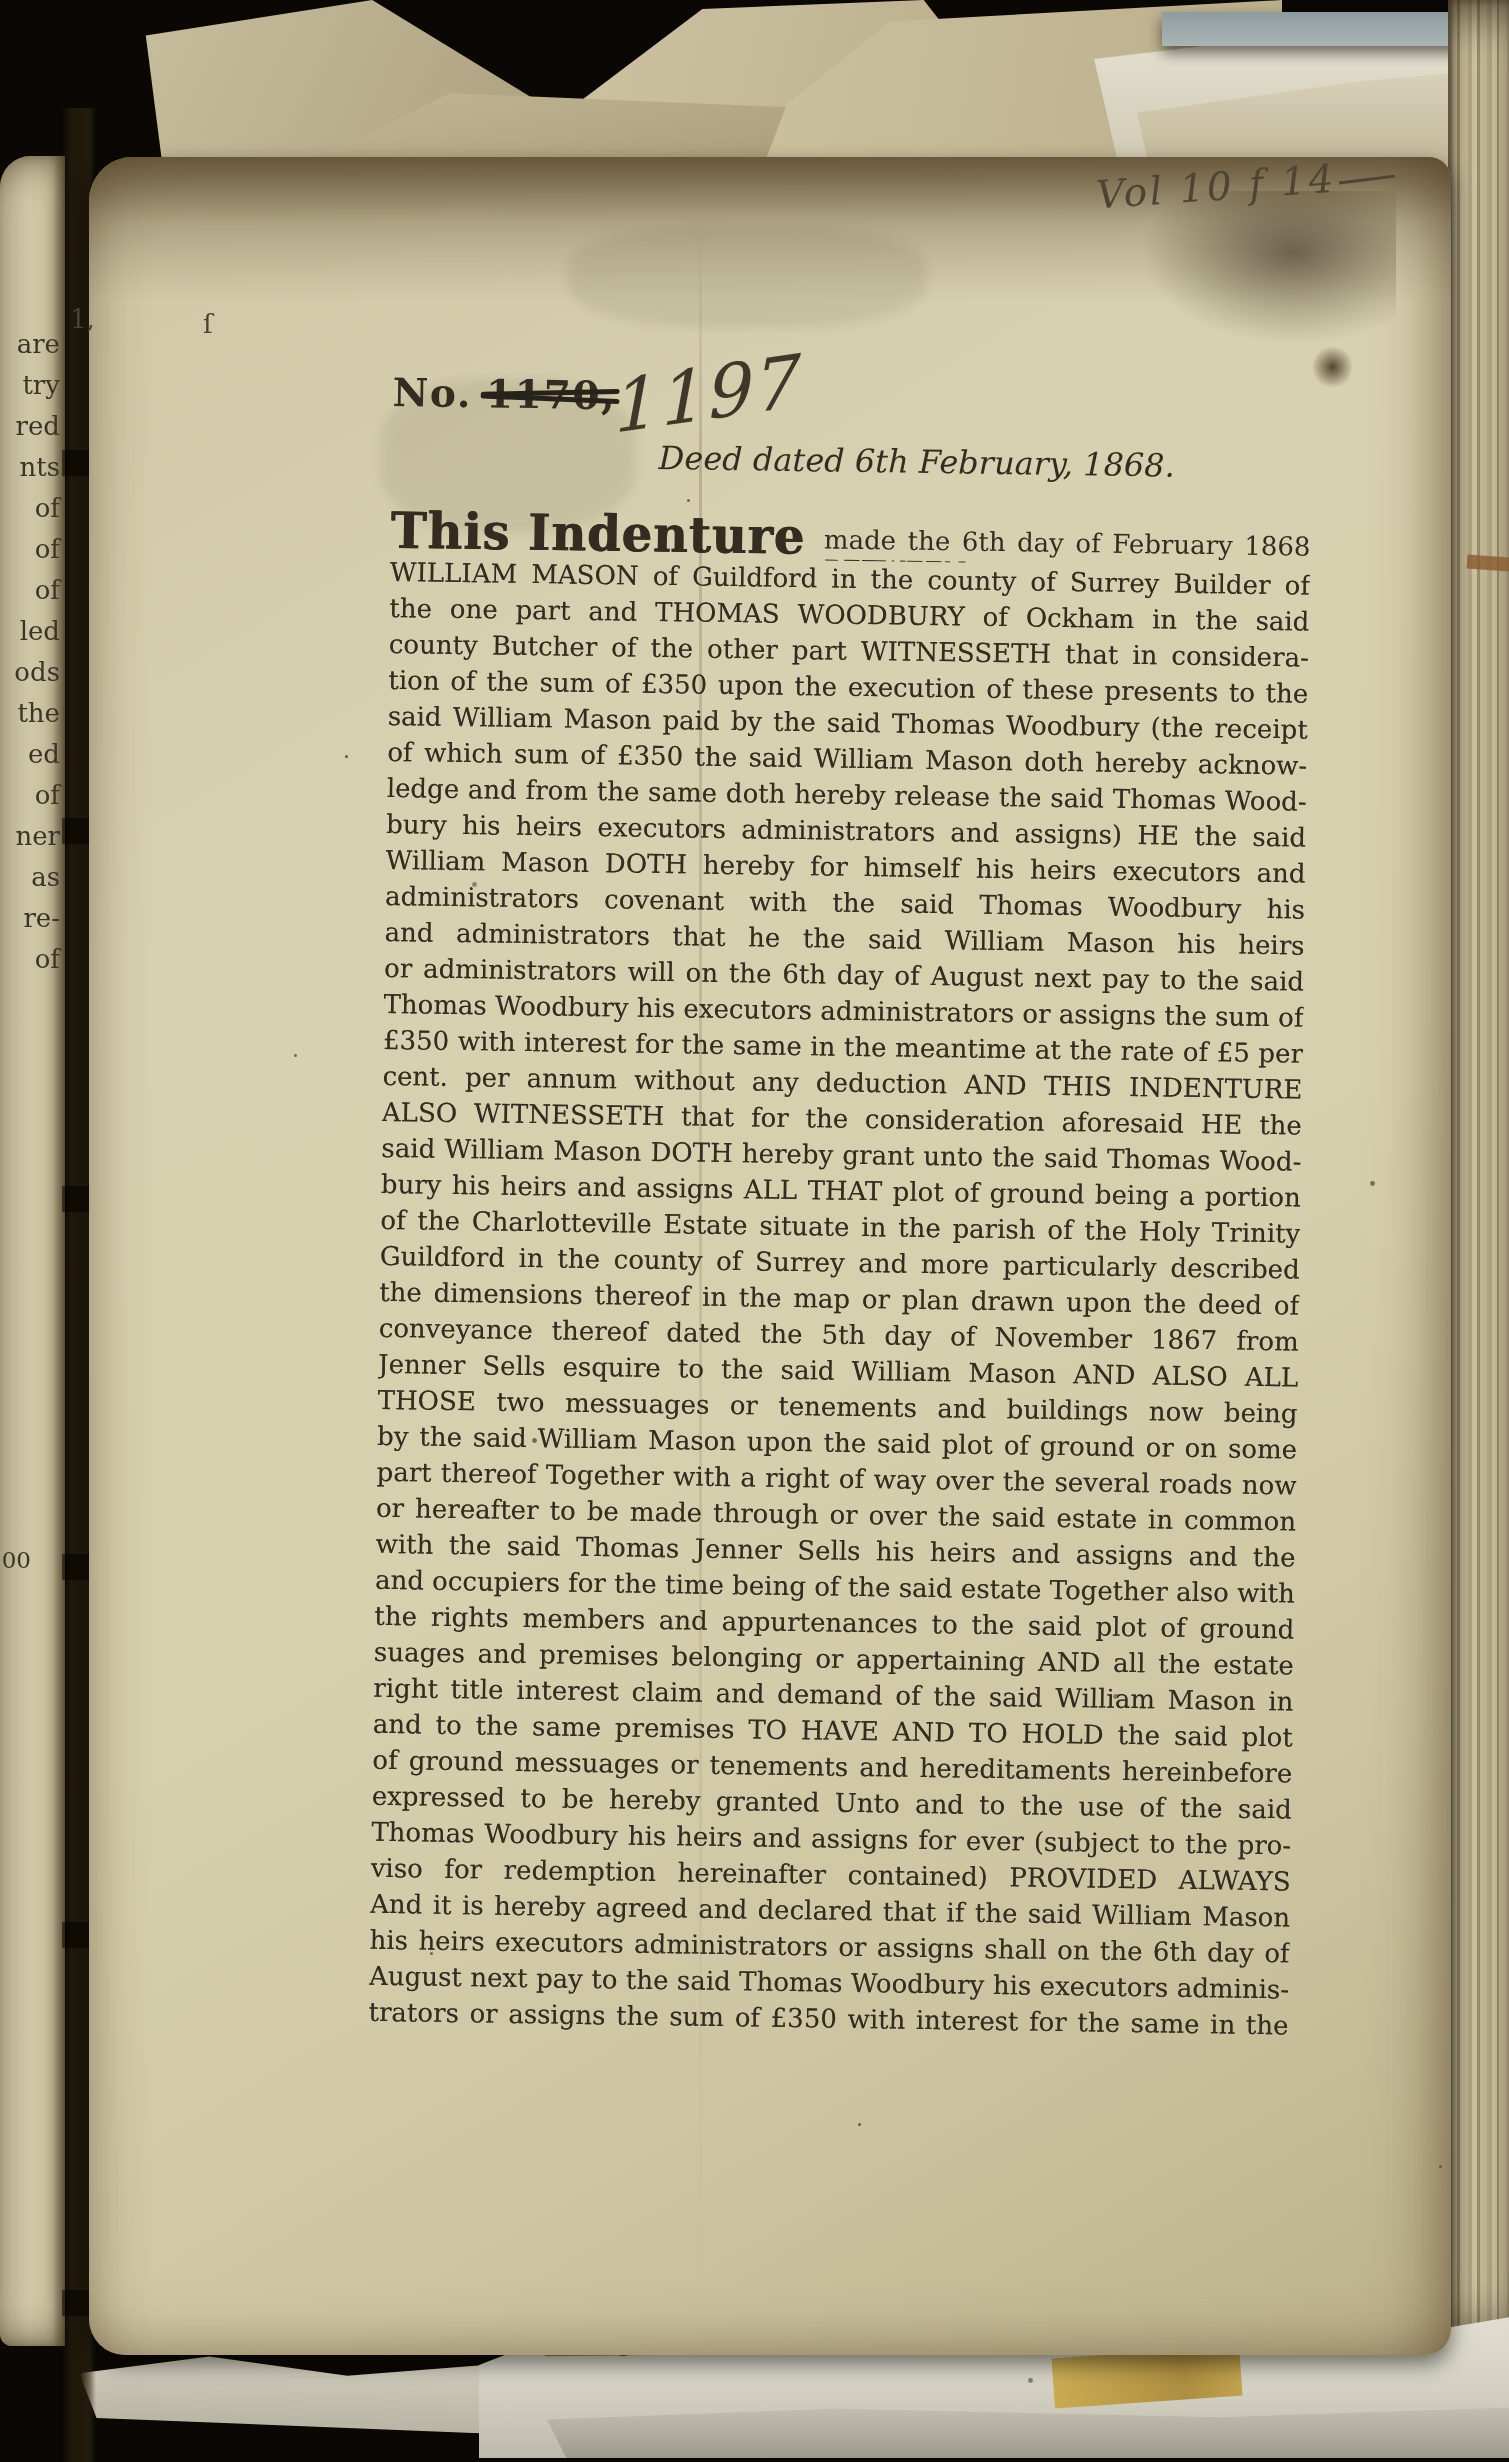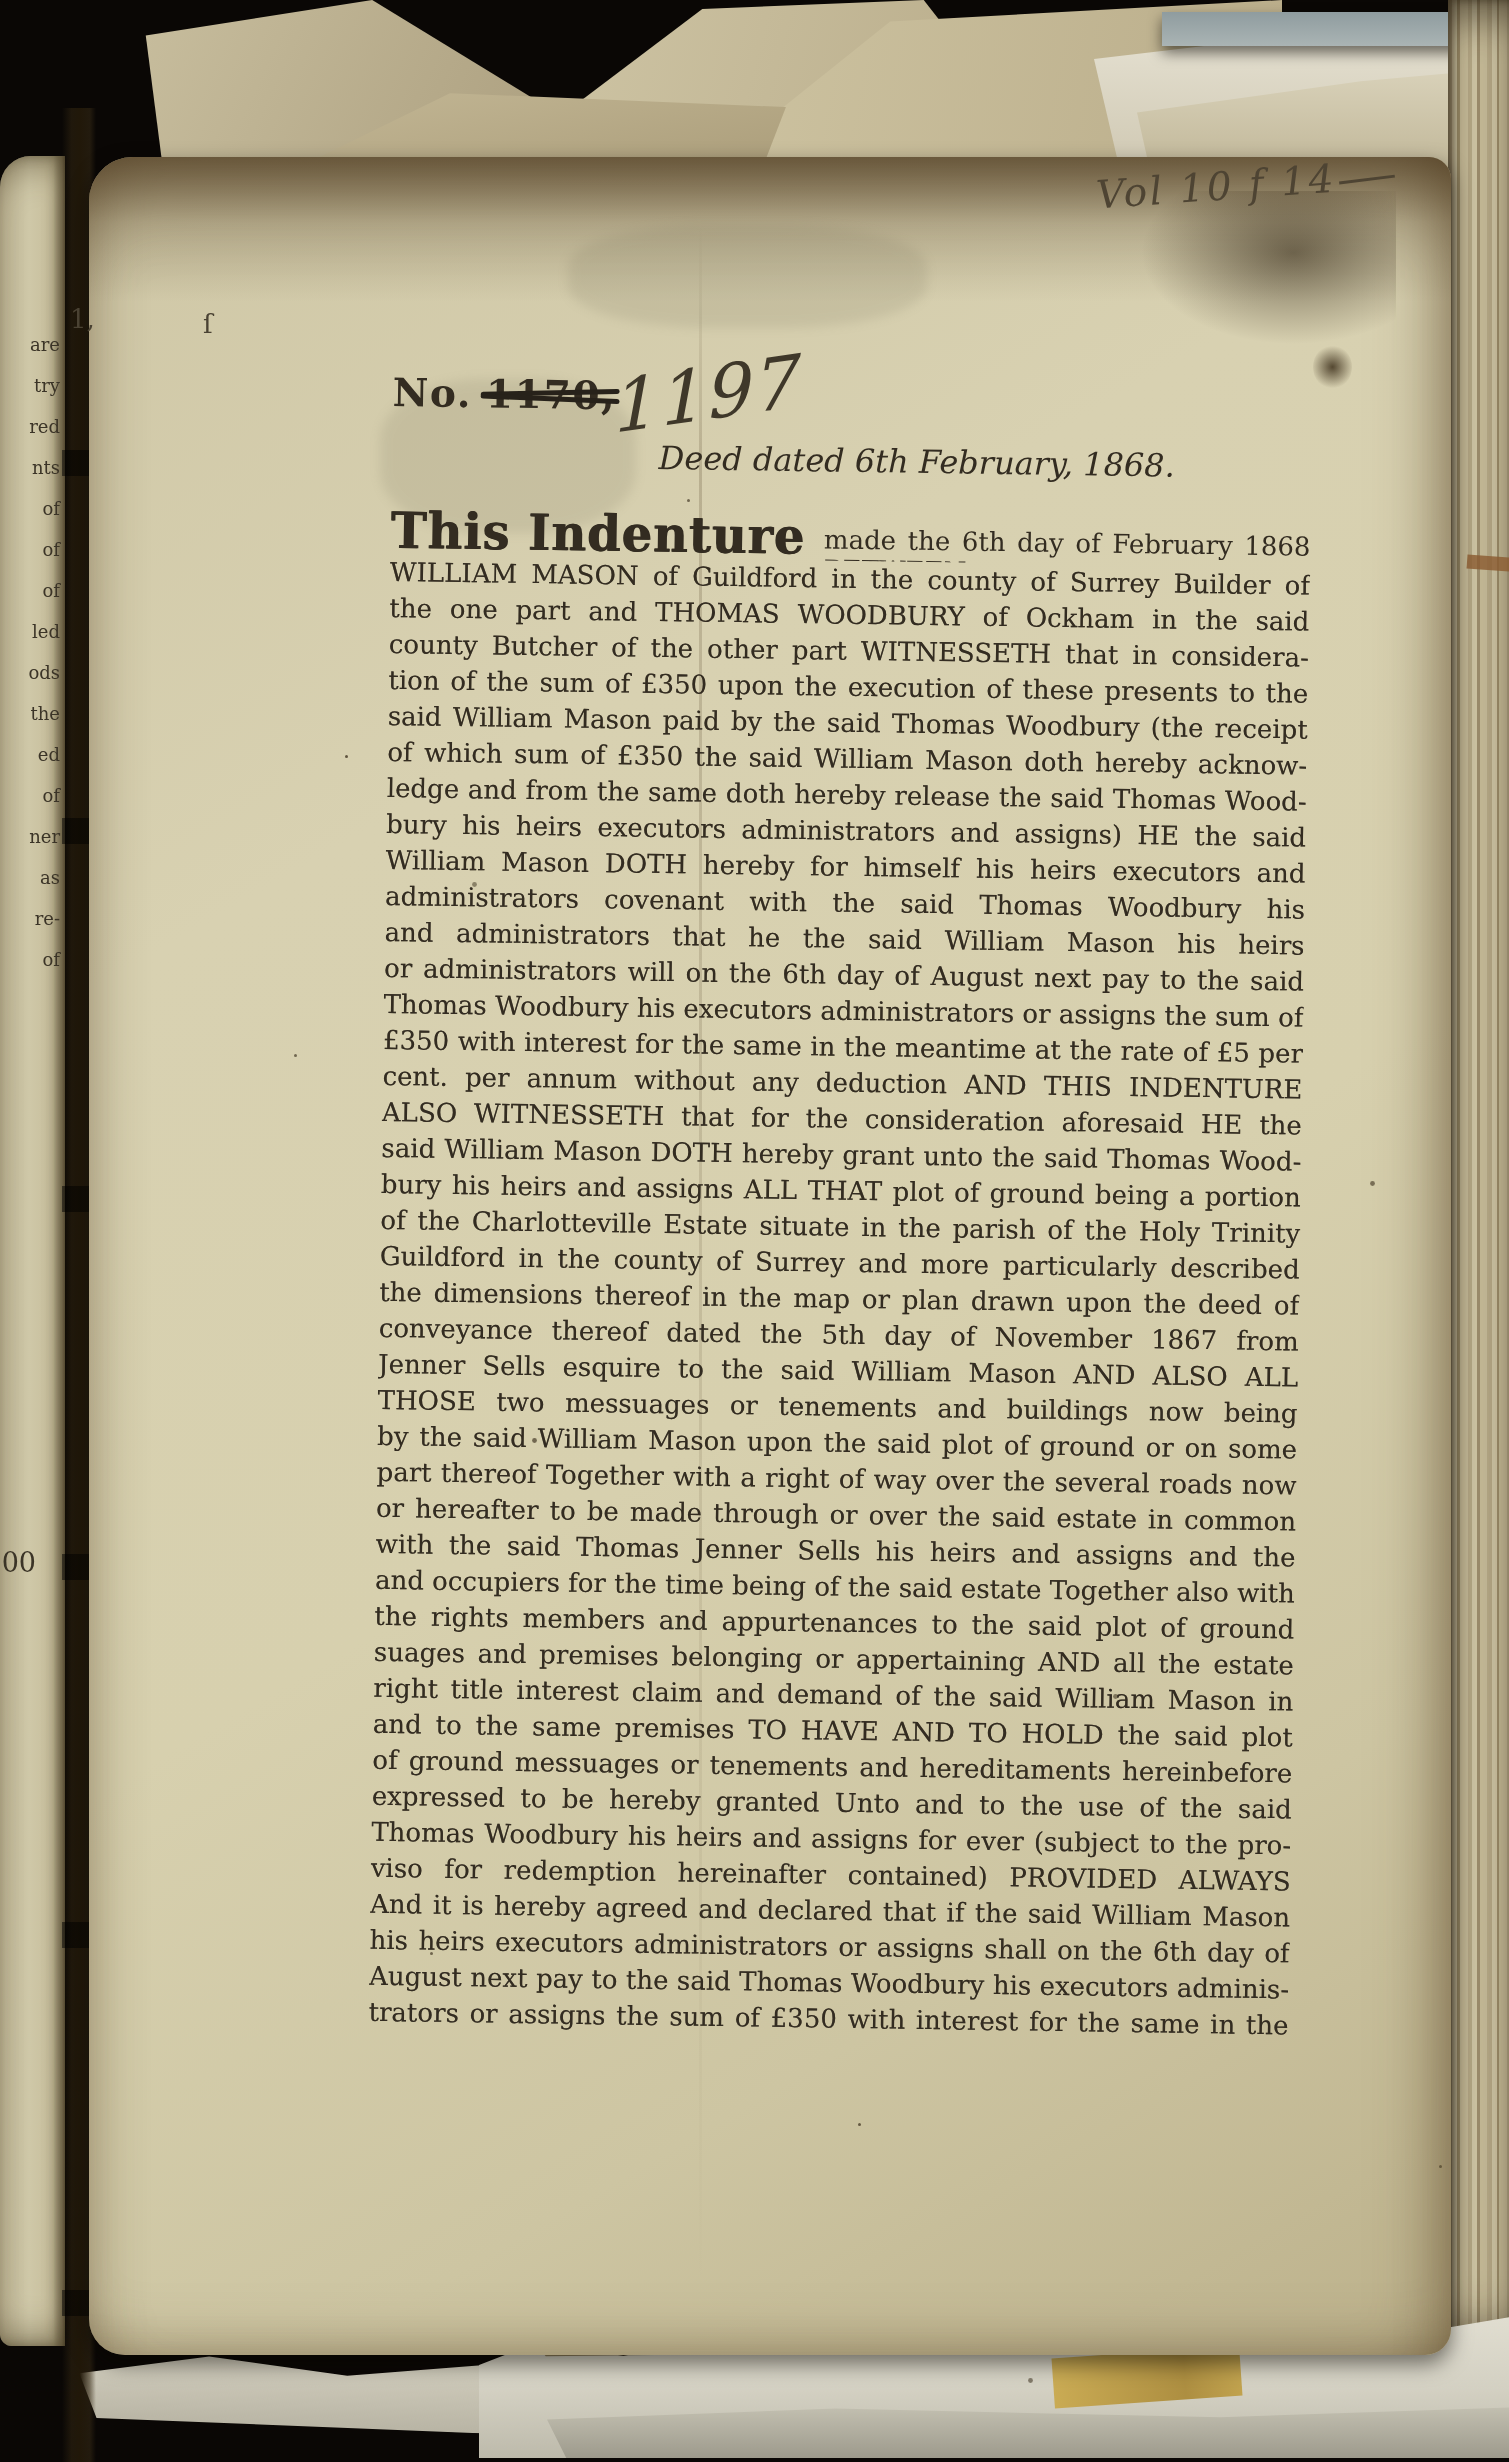--- a/index.html
+++ b/index.html
@@ -6,23 +6,23 @@
   .canvas{position:relative;width:1509px;height:2462px;overflow:hidden;
           background:#0a0705;font-family:"DejaVu Serif",serif;}
 
   
   .left-page{position:absolute;left:0;top:156px;width:65px;height:2190px;
     background:linear-gradient(90deg,#bdb494 0%,#cfc8a8 45%,#c6bd9b 82%,#8e8162 100%);
     border-radius:31px 0 0 12px;
     box-shadow:inset -8.5px 0 12px rgba(60,50,28,.45), inset 0 26px 34px -17px rgba(70,55,30,.5),
                inset 0 -26px 34px -17px rgba(70,55,30,.5);}
   .frag{height:41px;width:60px;text-align:right;padding-right:3.4px;
-    font-size:18px;line-height:41px;color:#3b3427;white-space:nowrap;}
+    font-size:26px;line-height:41px;color:#3b3427;white-space:nowrap;}
   .frag-col{position:absolute;top:168px;left:0;}
-  .margin-number{position:absolute;left:1.7px;top:1391px;font-size:27px;color:#3b3427;}
+  .margin-number{position:absolute;left:1.7px;top:1391px;font-size:23px;color:#3b3427;}
 
   
   .spine{position:absolute;left:62px;top:108px;width:34px;height:2355px;
     background:linear-gradient(90deg,rgba(35,26,12,0) 0%,rgba(38,29,14,.78) 28%,
       #211809 52%,rgba(55,43,22,.55) 82%,rgba(70,56,30,0) 100%);}
   .spine:before{content:"";position:absolute;inset:0;
     background:repeating-linear-gradient(180deg,transparent 0 342px,
       rgba(0,0,0,.5) 342px 368px);}
 
   

